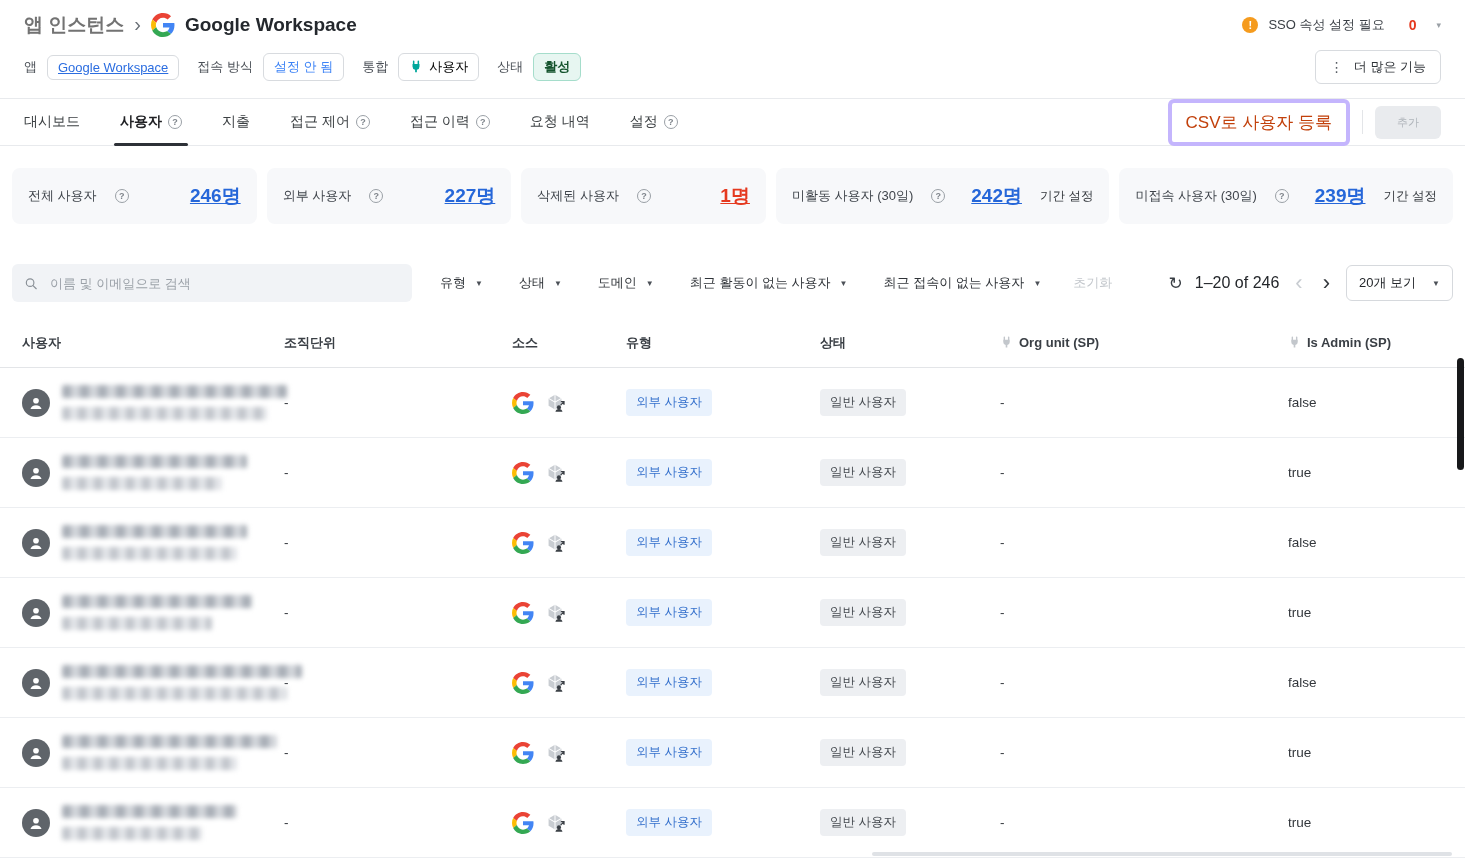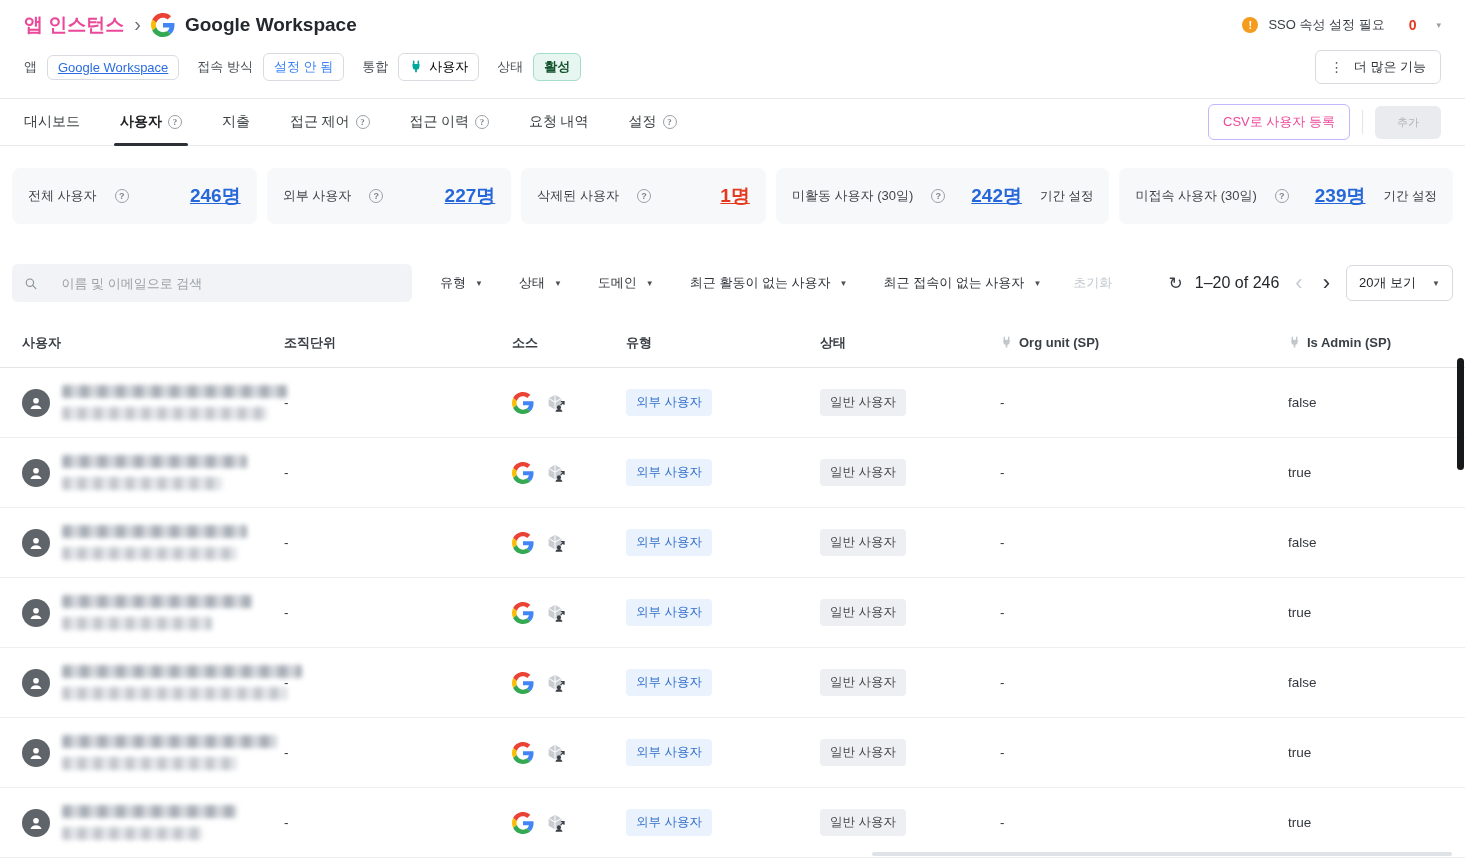--- a/index.html
+++ b/index.html
@@ -3,21 +3,21 @@
 <meta charset="utf-8">
 <style>
   * { margin:0; padding:0; box-sizing:border-box; }
   html,body { background:#fff; }
   body { font-family:"Liberation Sans","DejaVu Sans",sans-serif; color:#2b2f34; }
   .page { position:relative; width:1465px; height:861px; background:#fff; overflow:hidden; }
 
   
   .topbar { display:flex; align-items:center; justify-content:space-between; padding:12px 24px 0 24px; }
   .breadcrumb { display:flex; align-items:center; gap:10px; }
-  .crumb-parent { font-size:19px; font-weight:700; color:#ec4899; cursor:pointer; }
+  .crumb-parent { font-size:19px; font-weight:700; color:#737373; cursor:pointer; }
   .crumb-sep { font-size:20px; color:#6a7077; margin-top:-2px; }
   .glogo { width:24px; height:24px; }
   .crumb-current { font-size:19px; font-weight:700; color:#24282d; }
   .sso { display:flex; align-items:center; gap:10px; }
   .warn-icon { width:16px; height:16px; border-radius:50%; background:#f59b1e; color:#fff; font-size:11px; font-weight:700; display:flex; align-items:center; justify-content:center; }
   .sso-label { font-size:13px; color:#3a3f45; }
   .sso-count { font-size:14px; font-weight:700; color:#e5391f; margin-left:14px; }
   .sso-caret { font-size:9px; color:#9aa0a6; margin-left:10px; cursor:pointer; }
 
   
@@ -26,44 +26,44 @@
   .chip { display:inline-flex; align-items:center; gap:6px; border:1px solid #d8dbdf; border-radius:6px; background:#fff; padding:4px 10px; font-size:13px; cursor:pointer; font-family:inherit; }
   .chip-link { color:#2b6de0; text-decoration:underline; }
   .chip-disabled { color:#3b82f6; cursor:default; }
   .plug-teal { color:#00a79b; }
   .badge-active { display:inline-flex; align-items:center; border:1px solid #a5ddcb; border-radius:6px; background:#e7f6f1; color:#14532d; padding:4px 10px; font-size:13px; font-weight:600; }
   .more-btn { margin-left:auto; display:inline-flex; align-items:center; gap:10px; border:1px solid #d8dbdf; border-radius:6px; background:#fff; padding:7px 14px; font-size:13px; color:#2f3338; cursor:pointer; font-family:inherit; }
   .more-dots { font-size:14px; color:#5a5f66; }
 
   
   .tabs { display:flex; align-items:stretch; justify-content:space-between; border-top:1px solid #e8eaed; border-bottom:1px solid #e8eaed; padding:0 24px 0 24px; height:48px; }
-  .tab-list { display:flex; align-items:stretch; gap:40px;font-family:Liberation Serif, serif; }
+  .tab-list { display:flex; align-items:stretch; gap:40px; }
   .tab { position:relative; display:flex; align-items:center; gap:6px; font-size:14px; color:#3c4043; cursor:pointer; }
   .tab.active { font-weight:700; color:#202124; }
   .tab.active::after { content:""; position:absolute; left:-6px; right:-6px; bottom:-1px; height:3px; background:#2d3137; border-radius:2px; }
   .help { width:14px; height:14px; border-radius:50%; border:1px solid #9aa0a6; color:#7d838a; font-size:9px; display:inline-flex; align-items:center; justify-content:center; font-weight:700; }
   .tab-actions { display:flex; align-items:center; gap:12px; }
-  .btn-csv { border:1px solid #c4b5fd; background:#fff; color:#ec4899; border-radius:6px; padding:8px 14px; font-size:13px; font-family:inherit; cursor:default; }
+  .btn-csv { border:4px solid #c4b5fd; background:#fff; color:#c2410c; border-radius:6px; padding:8px 14px; font-size:17px; font-family:inherit; cursor:default; }
   .action-divider { width:1px; height:24px; background:#e3e5e8; }
   .btn-add { border:none; background:#e9ebee; color:#b0b5bb; border-radius:6px; padding:9px 22px; font-size:11px; font-family:inherit; cursor:default; }
 
   
   .stats { display:flex; gap:10px; padding:22px 12px 0 12px; }
   .stat-card { flex:1; height:56px; background:#f7f8fa; border-radius:8px; display:flex; align-items:center; padding:0 16px; gap:18px; }
   .stat-label { font-size:13px; color:#3f444b; white-space:nowrap; }
   .stat-value { font-size:19px; font-weight:700; text-decoration:underline; cursor:pointer; white-space:nowrap; }
   .stat-value.blue { color:#2667d9; }
   .stat-value.red { color:#e5391f; }
   .stat-value.push { margin-left:auto; }
   .stat-value.inline { margin-left:8px; }
   .period-btn { margin-left:auto; font-size:12.5px; color:#33373c; cursor:pointer; white-space:nowrap; }
 
   
   .filterbar { display:flex; align-items:center; padding:40px 12px 0 12px; }
-  .search-box { display:flex; align-items:center; gap:24px; width:400px; height:38px; background:#f1f3f6; border-radius:6px; padding:0 12px; }
+  .search-box { display:flex; align-items:center; gap:12px; width:400px; height:38px; background:#f1f3f6; border-radius:6px; padding:0 12px; }
   .search-box input { border:none; outline:none; background:transparent; font-size:13px; color:#2b2f34; width:100%; font-family:inherit; }
   .search-box input::placeholder { color:#9ba1a8; }
   .dropdowns { display:flex; align-items:center; gap:36px; margin-left:28px; }
   .dd { display:flex; align-items:center; gap:9px; font-size:13px; color:#2f3338; cursor:pointer; white-space:nowrap; }
   .dd .caret { font-size:8px; color:#4b5057; }
   .reset-btn { font-size:13px; color:#c3c7cc; margin-left:32px; cursor:default; background:none; border:none; font-family:inherit; }
   .pager { display:flex; align-items:center; margin-left:auto; gap:12px; }
   .refresh-icon { font-size:17px; color:#3a3f45; cursor:pointer; }
   .page-range { font-size:16px; color:#24272b; }
   .nav-chev { background:none; border:none; font-size:22px; line-height:1; font-family:inherit; cursor:pointer; padding:0 4px; }

